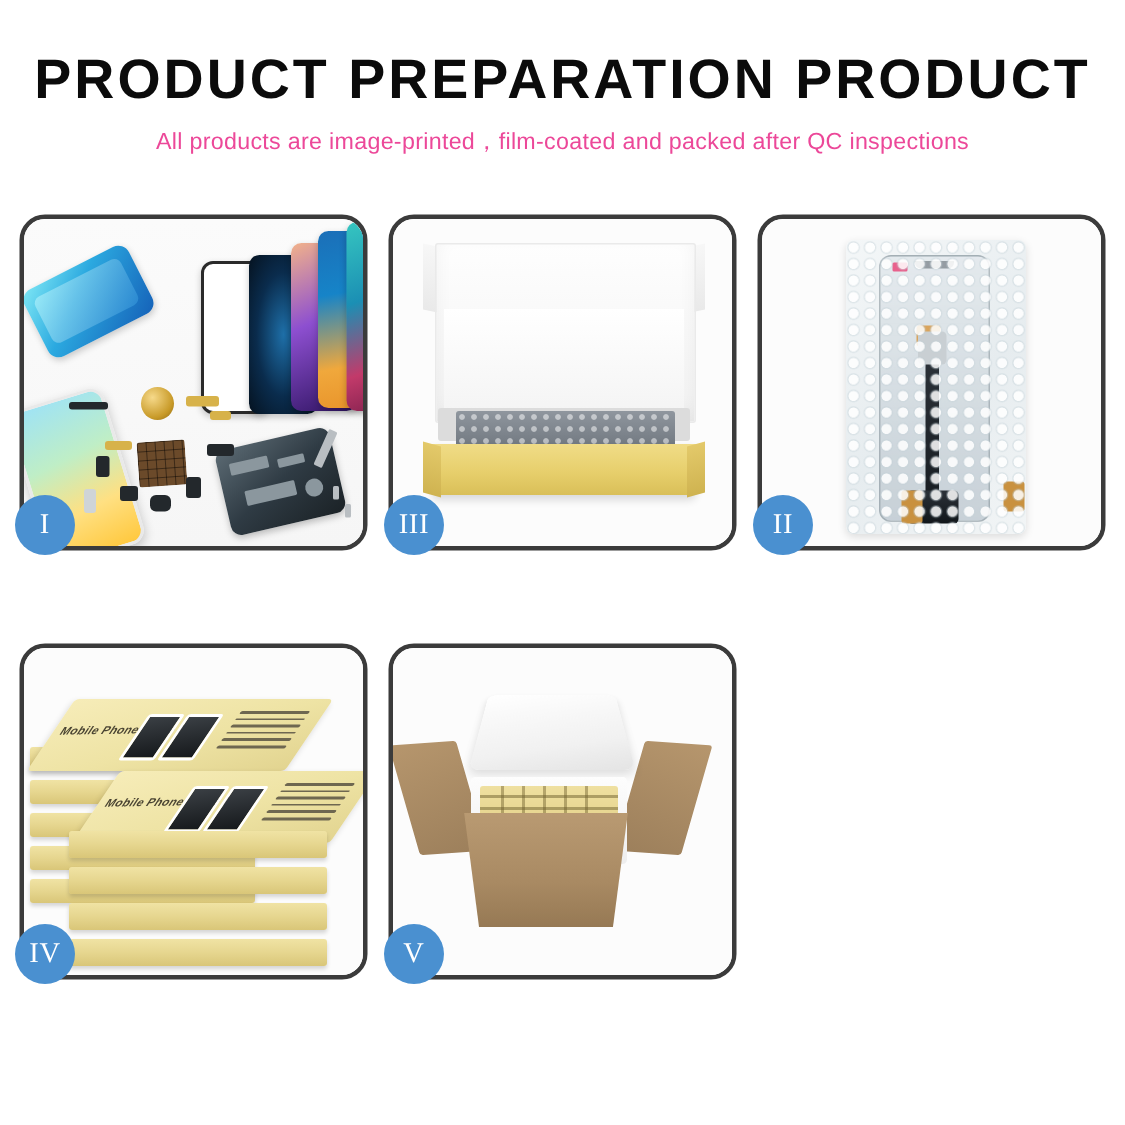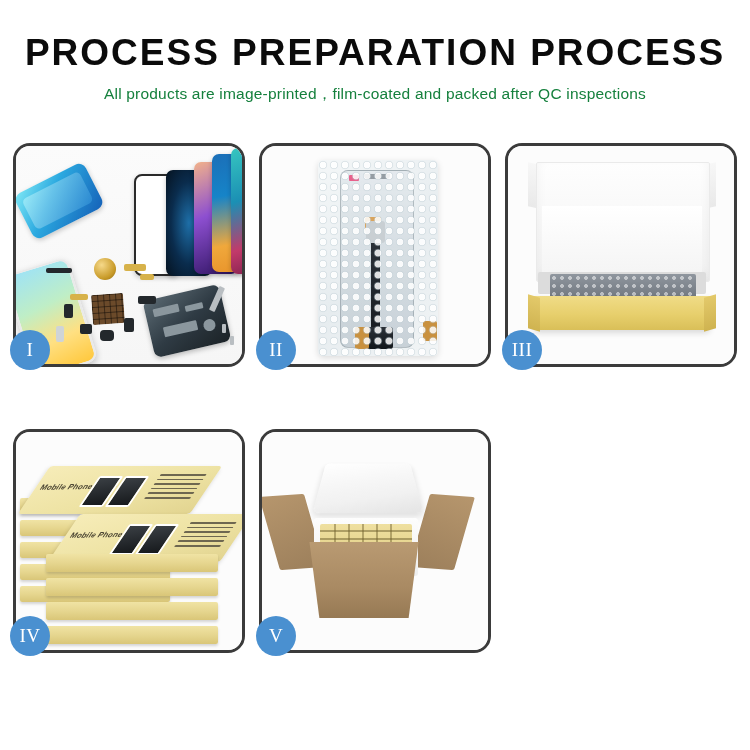--- a/index.html
+++ b/index.html
@@ -11,21 +11,21 @@
   }
   .page{position:relative;width:750px;height:750px;}
 
   
   .header{padding-top:34px;text-align:center;}
   .title{
     font-size:37px;font-weight:700;color:#0b0b0b;
     letter-spacing:2.0px;line-height:1.05;white-space:nowrap;
   }
   .subtitle{
-    margin-top:11px;font-size:15.5px;color:#15803d;
+    margin-top:11px;font-size:15.5px;color:#ec4899;
     letter-spacing:.2px;white-space:nowrap;font-weight:400;
   }
 
   
   .grid{
     position:absolute;left:13px;top:143px;
     width:724px;height:534px;
     display:grid;
     grid-template-columns:232px 232px 232px;
     grid-template-rows:224px 224px;
@@ -271,21 +271,21 @@
   }
   .tabT{position:absolute;left:48px;top:86px;width:14px;height:20px;background:rgba(120,95,62,.35);border-radius:1px;}
   .tabB{position:absolute;left:48px;top:148px;width:14px;height:20px;background:rgba(120,95,62,.35);border-radius:1px;}
 </style>
 </head>
 <body>
 
 <div class="page">
 
   <div class="header">
-    <div class="title">PROCESS PREPARATION PROCESS</div>
+    <div class="title">PRODUCT PREPARATION PRODUCT</div>
     <div class="subtitle">All products are image-printed，film-coated and packed after QC inspections</div>
   </div>
 
   <div class="grid">
 
     <div class="panel">
       <div class="stage p1">
         <div class="lcdblue"></div>
         <div class="ph s1"></div>
         <div class="ph s2"></div>
@@ -313,46 +313,46 @@
         <div class="blk" style="left:40px;top:180px;width:8px;height:16px;background:#cfd4d7;"></div>
         <div class="screw" style="left:206px;top:178px;"></div>
         <div class="screw" style="left:214px;top:190px;"></div>
         <div class="screw" style="left:198px;top:140px;width:6px;height:26px;transform:rotate(24deg);"></div>
       </div>
       <div class="badge">I</div>
     </div>
 
     <div class="panel">
       <div class="stage">
+        <div class="lidflapL"></div>
+        <div class="lidflapR"></div>
+        <div class="lidback"></div>
+        <div class="foam"></div>
+        <div class="trayback"></div>
+        <div class="content"></div>
+        <div class="traybase"></div>
+      </div>
+      <div class="badge">III</div>
+    </div>
+
+    <div class="panel">
+      <div class="stage">
         <div class="bag">
           <div class="innerscreen">
             <div class="notch"></div>
             <div class="tab"></div>
             <div class="connC"></div>
             <div class="cable"></div>
             <div class="connA"></div>
             <div class="connB"></div>
           </div>
           <div class="bubbles"></div>
         </div>
       </div>
       <div class="badge">II</div>
-    </div>
-
-    <div class="panel">
-      <div class="stage">
-        <div class="lidflapL"></div>
-        <div class="lidflapR"></div>
-        <div class="lidback"></div>
-        <div class="foam"></div>
-        <div class="trayback"></div>
-        <div class="content"></div>
-        <div class="traybase"></div>
-      </div>
-      <div class="badge">III</div>
     </div>
 
     <div class="panel">
       <div class="stage">
         <div class="stack">
           <div class="sbox" style="left:4px;top:66px;width:150px;height:16px;"></div>
           <div class="sbox" style="left:4px;top:88px;width:150px;height:16px;"></div>
           <div class="sbox" style="left:4px;top:110px;width:150px;height:16px;"></div>
           <div class="sbox" style="left:4px;top:132px;width:150px;height:16px;"></div>
           <div class="sbox" style="left:4px;top:154px;width:150px;height:16px;"></div>

